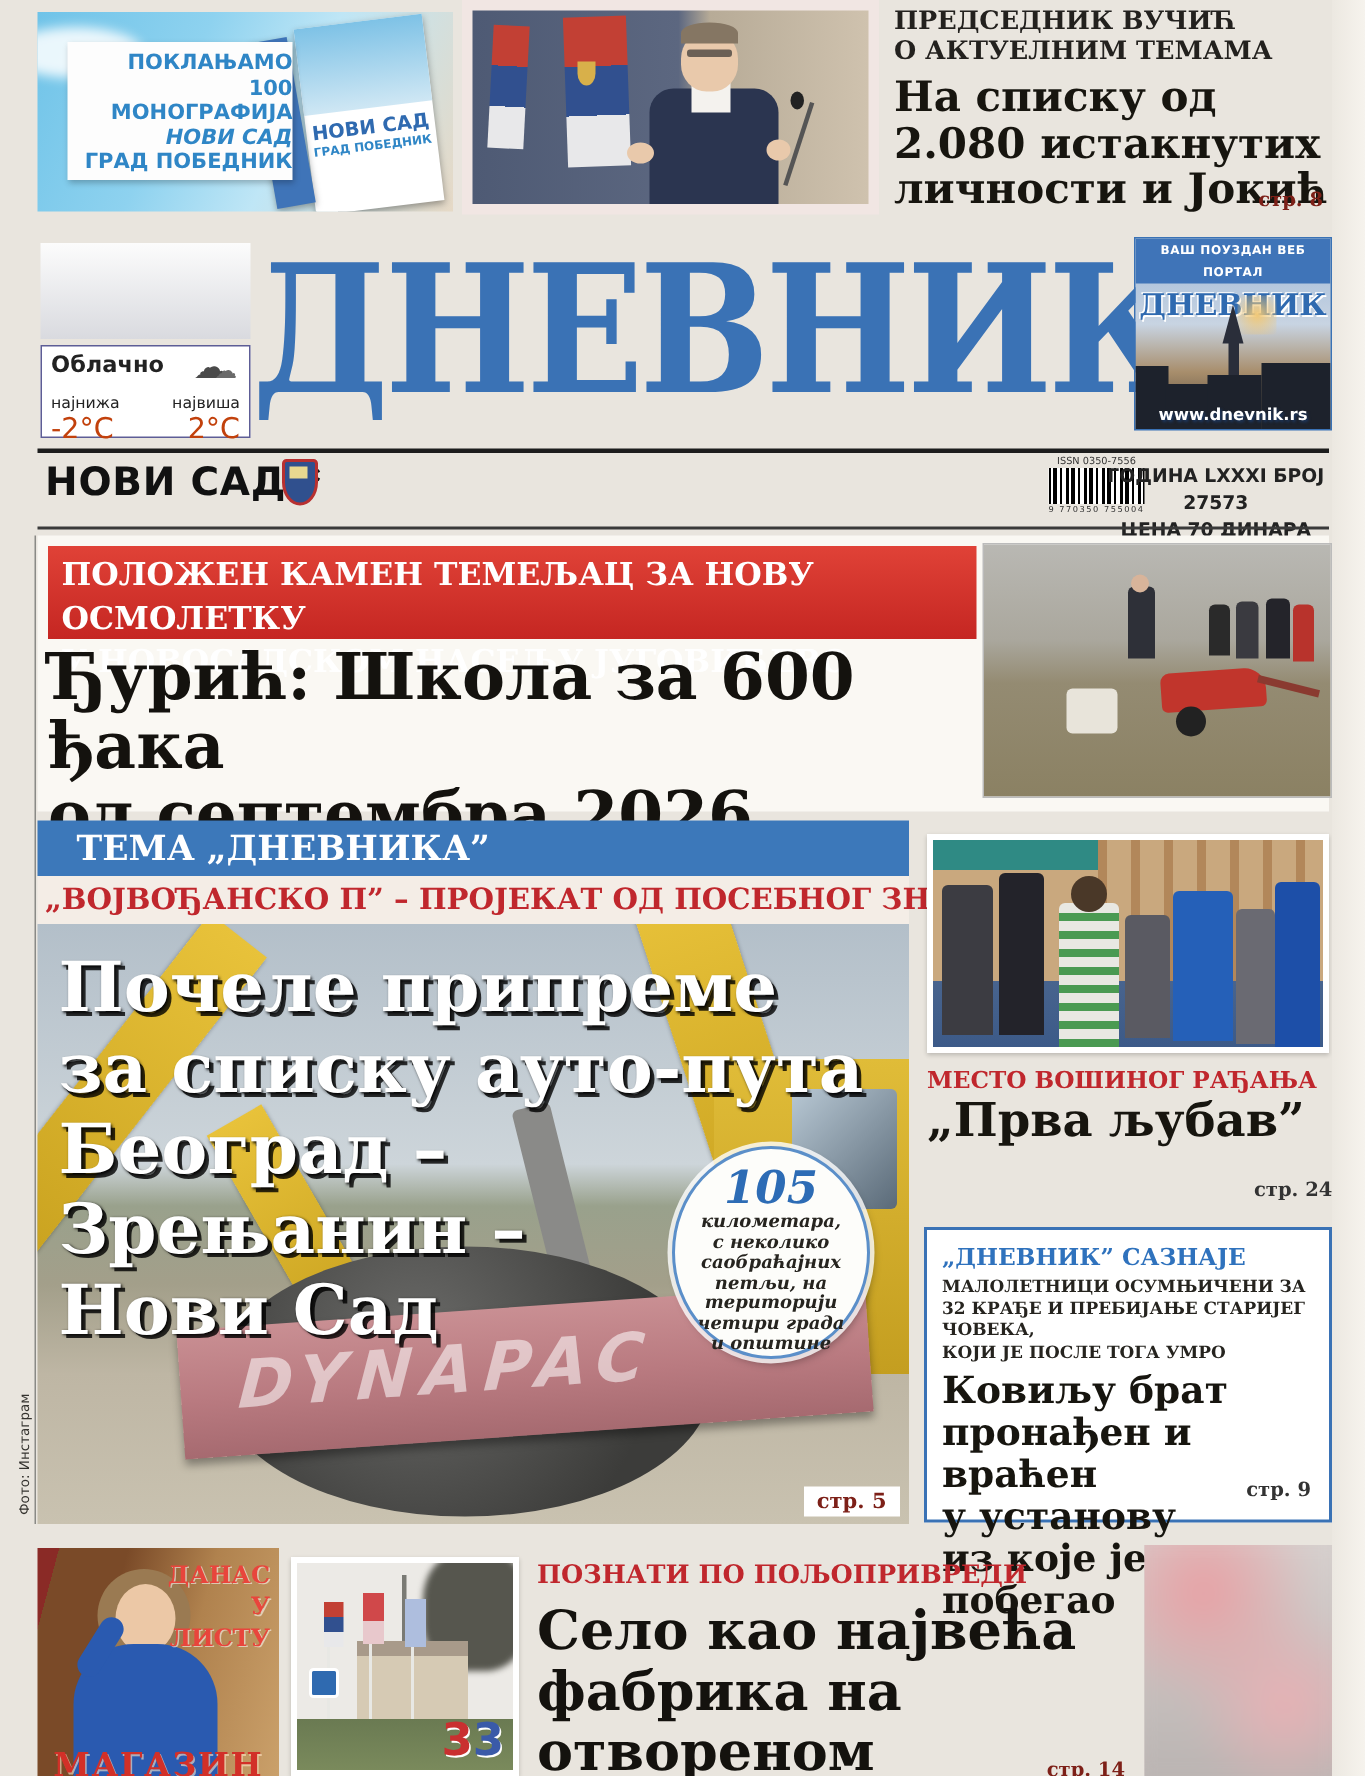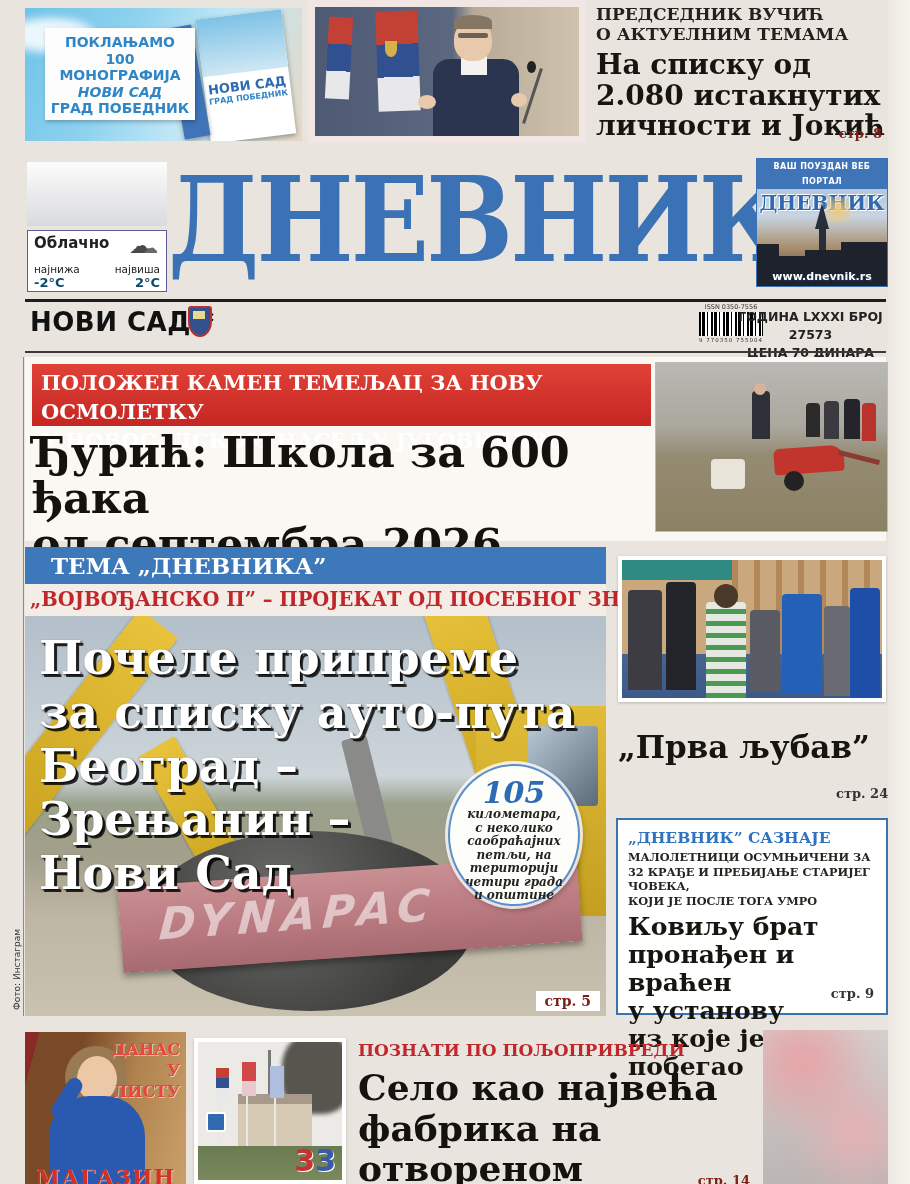--- a/index.html
+++ b/index.html
@@ -7,41 +7,41 @@
   .sans{font-family:"DejaVu Sans","Liberation Sans",sans-serif;}
   .abs{position:absolute;}
   #page{position:relative;width:910px;height:1184px;background:#e9e5de;overflow:hidden;
         font-family:"DejaVu Sans",sans-serif;}
   .bold{font-weight:bold;}
   
   #promo{left:25px;top:8px;width:277px;height:133px;overflow:hidden;
          background:linear-gradient(115deg,#6fc3e8 0%,#8ed2ef 35%,#bfe6f6 60%,#e6d9c6 100%);}
   .cloud{position:absolute;background:rgba(255,255,255,.85);border-radius:50%;filter:blur(4px);}
   #promo-box{left:20px;top:20px;width:150px;height:92px;background:#fdfdfd;box-shadow:1px 2px 4px rgba(0,0,0,.25);
-             text-align:center;color:#2f86c6;font-weight:bold;padding-top:6px;box-sizing:border-box;}
+             text-align:right;color:#2f86c6;font-weight:bold;padding-top:6px;box-sizing:border-box;}
   #promo-box div{line-height:1.18;font-size:14px;}
   #promo-box .it{font-style:italic;}
   .book{position:absolute;background:#fff;box-shadow:0 2px 5px rgba(0,0,0,.35);}
   
   #vucic{left:308px;top:0;width:278px;height:143px;background:#f1e6e3;padding:7px;box-sizing:border-box;}
   #vucic-in{position:relative;width:100%;height:100%;overflow:hidden;
     background:linear-gradient(90deg,#4e5a74 0%,#5c6780 52%,#b7ab97 60%,#cfc2ae 100%);}
   .flag{position:absolute;background:linear-gradient(180deg,#c24034 0 33%,#31508f 33% 66%,#e8e8ea 66% 100%);}
   
   #brief{left:596px;top:4px;width:292px;height:140px;}
   #brief .kick{font-size:17px;line-height:1.2;color:#23211e;font-weight:bold;}
   #brief .hl{font-size:28px;line-height:1.1;color:#17150f;font-weight:bold;margin-top:5px;}
   .pref{font-family:"DejaVu Serif",serif;font-weight:bold;font-size:13px;color:#7d2018;}
   .pref.dark{color:#333;}
   
   #mh-fade{left:27px;top:162px;width:140px;height:64px;background:linear-gradient(180deg,#fcfcfc,#d9dadf);}
   #weather{left:27px;top:230px;width:140px;height:62px;background:#fff;border:1px solid #5d5d96;box-sizing:border-box;padding:3px 6px;}
   #weather .cond{font-size:15px;font-weight:bold;color:#222;}
   #weather .lbl{font-size:10.5px;color:#222;}
-  #weather .val{font-size:13px;font-weight:bold;color:#0c4a6e;}
+  #weather .val{font-size:19px;font-weight:normal;color:#c2410c;}
   #logo{left:168px;top:150px;width:585px;height:145px;color:#3a72b5;font-weight:bold;
         font-size:106px;letter-spacing:-3px;line-height:140px;transform:scale(.97,1.12);transform-origin:left center;white-space:nowrap;}
   #portal{left:756px;top:158px;width:132px;height:129px;border:1px solid #3a72b5;box-sizing:border-box;overflow:hidden;
           background:linear-gradient(180deg,#9db8d8 0%,#c8d4e2 45%,#a88e6c 70%,#443c34 100%);}
   #portal .tag{background:#3f74b8;color:#fff;font-size:8px;font-weight:bold;text-align:center;line-height:15px;letter-spacing:.4px;}
   #portal .nm{text-align:center;font-size:20px;font-weight:bold;color:#2f6ab0;
               text-shadow:1px 1px 0 #fff,-1px -1px 0 #fff;margin-top:2px;}
   .bldg{position:absolute;background:#1d222c;}
   #portal .url{position:absolute;bottom:3px;width:100%;text-align:center;color:#fff;font-weight:bold;font-size:11px;
                text-shadow:1px 1px 2px #1d3a66;}
@@ -287,20 +287,21 @@
     <div style="position:absolute;left:0;bottom:0;width:100%;height:44px;background:linear-gradient(180deg,#48648e,#3c5a88);"></div>
     <div class="fig" style="left:6px;top:30px;width:34px;height:100px;background:#3c3c42;"></div>
     <div class="fig" style="left:44px;top:22px;width:30px;height:108px;background:#23232a;"></div>
     <div class="fig" style="left:84px;top:42px;width:40px;height:96px;background:repeating-linear-gradient(180deg,#e8e8e2 0 7px,#4a9a52 7px 12px);"></div>
     <div style="position:absolute;left:92px;top:24px;width:24px;height:24px;background:#4a3828;border-radius:50%;"></div>
     <div class="fig" style="left:128px;top:50px;width:30px;height:82px;background:#5a5a62;"></div>
     <div class="fig" style="left:160px;top:34px;width:40px;height:100px;background:#2560b8;"></div>
     <div class="fig" style="left:202px;top:46px;width:26px;height:90px;background:#6a6a72;"></div>
     <div class="fig" style="left:228px;top:28px;width:30px;height:110px;background:#1d4fa8;"></div>
   </div>
+  <div id="kov-kick" class="abs serif">МЕСТО ВОШИНОГ РАЂАЊА</div>
   <div id="kov-hl" class="abs serif">
     <div>„Прва љубав”</div>
   </div>
   <div class="pref dark abs" style="left:836px;top:786px;">стр. 24</div>
 
   <div id="saz" class="abs serif">
     <div class="kick">„ДНЕВНИК” САЗНАЈЕ</div>
     <div class="sub">
       <div>МАЛОЛЕТНИЦИ ОСУМЊИЧЕНИ ЗА</div>
       <div>32 КРАЂЕ И ПРЕБИЈАЊЕ СТАРИЈЕГ ЧОВЕКА,</div>

